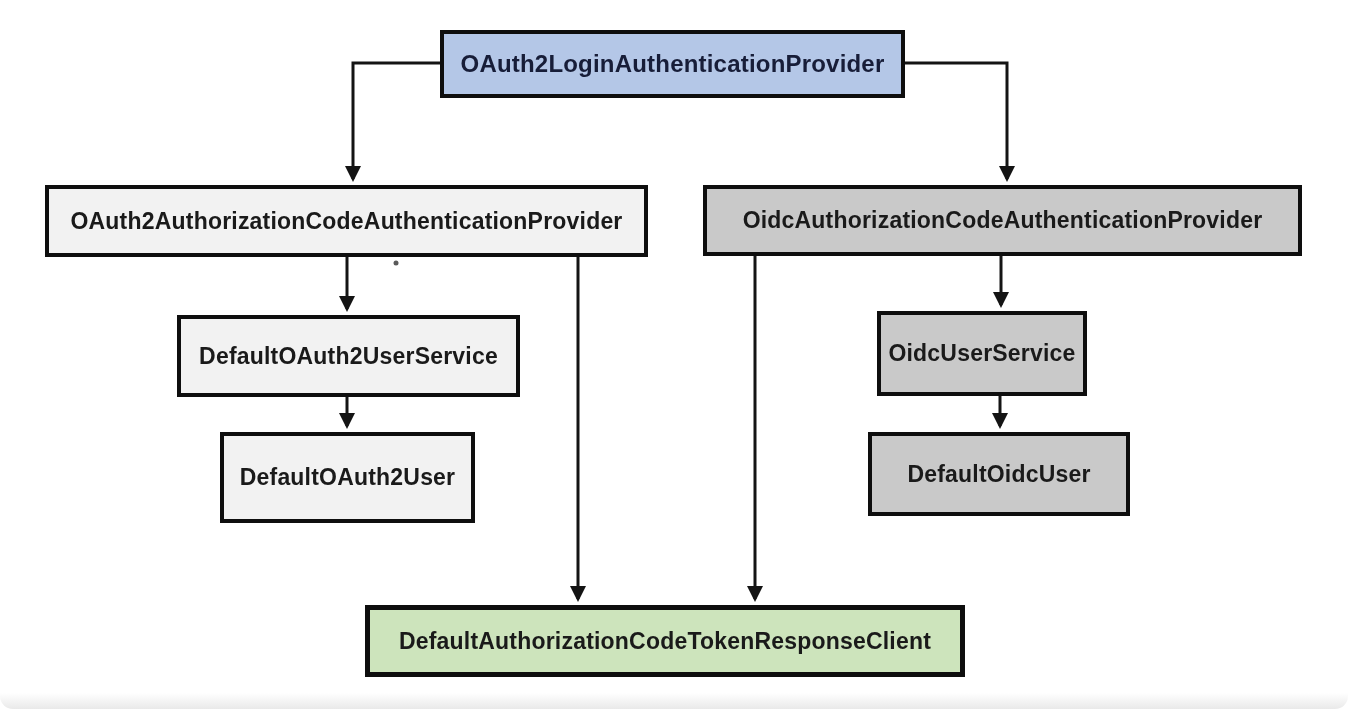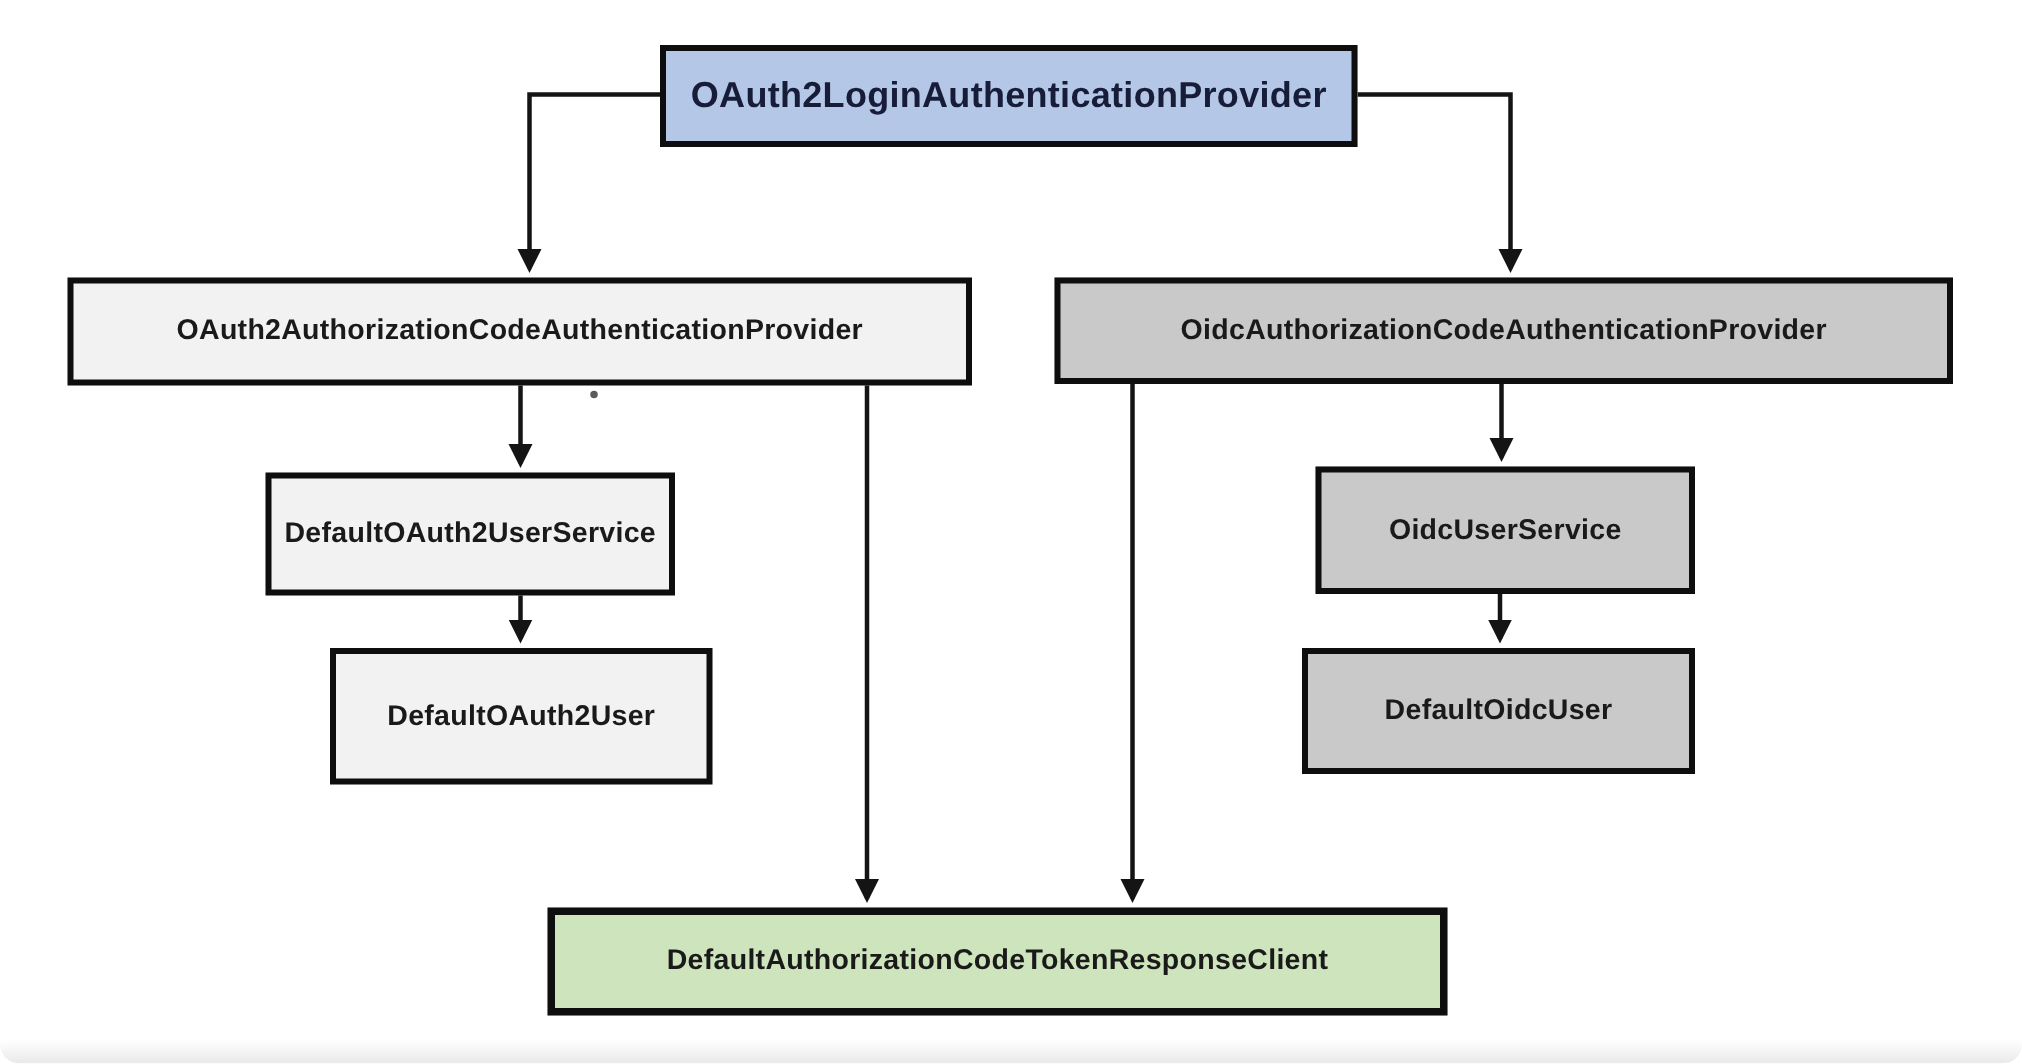--- a/index.html
+++ b/index.html
@@ -27,21 +27,21 @@
   .node {
     position: absolute;
     box-sizing: border-box;
     border: 4px solid #0e0e0e;
     display: flex;
     align-items: center;
     justify-content: center;
     white-space: nowrap;
     font-weight: 700;
     color: #1a1a1a;
-    font-size: 19px;
+    font-size: 23px;
     letter-spacing: 0.2px;
   }
   .node.blue  { background: #b4c7e7; color: #171d38; font-size: 24px; }
   .node.light { background: #f2f2f2; }
   .node.gray  { background: #c9c9c9; }
   .node.green { background: #cde4bc; border-width: 5px; }
   .bottom-fade {
     position: absolute;
     left: 0;
     bottom: 0;
@@ -79,29 +79,29 @@
   </div>
 
   <div class="node light" style="left:45px; top:185px; width:603px; height:72px;">
     <span>OAuth2AuthorizationCodeAuthenticationProvider</span>
   </div>
 
   <div class="node gray" style="left:703px; top:185px; width:599px; height:71px;">
     <span>OidcAuthorizationCodeAuthenticationProvider</span>
   </div>
 
-  <div class="node light" style="left:177px; top:315px; width:273px; height:82px;">
+  <div class="node light" style="left:177px; top:315px; width:343px; height:82px;">
     <span>DefaultOAuth2UserService</span>
   </div>
 
   <div class="node light" style="left:220px; top:432px; width:255px; height:91px;">
     <span>DefaultOAuth2User</span>
   </div>
 
-  <div class="node gray" style="left:877px; top:311px; width:253px; height:85px;">
+  <div class="node gray" style="left:877px; top:311px; width:210px; height:85px;">
     <span>OidcUserService</span>
   </div>
 
   <div class="node green" style="left:365px; top:605px; width:600px; height:72px;">
     <span>DefaultAuthorizationCodeTokenResponseClient</span>
   </div>
 
   <div class="node gray" style="left:868px; top:432px; width:262px; height:84px;">
     <span>DefaultOidcUser</span>
   </div>

